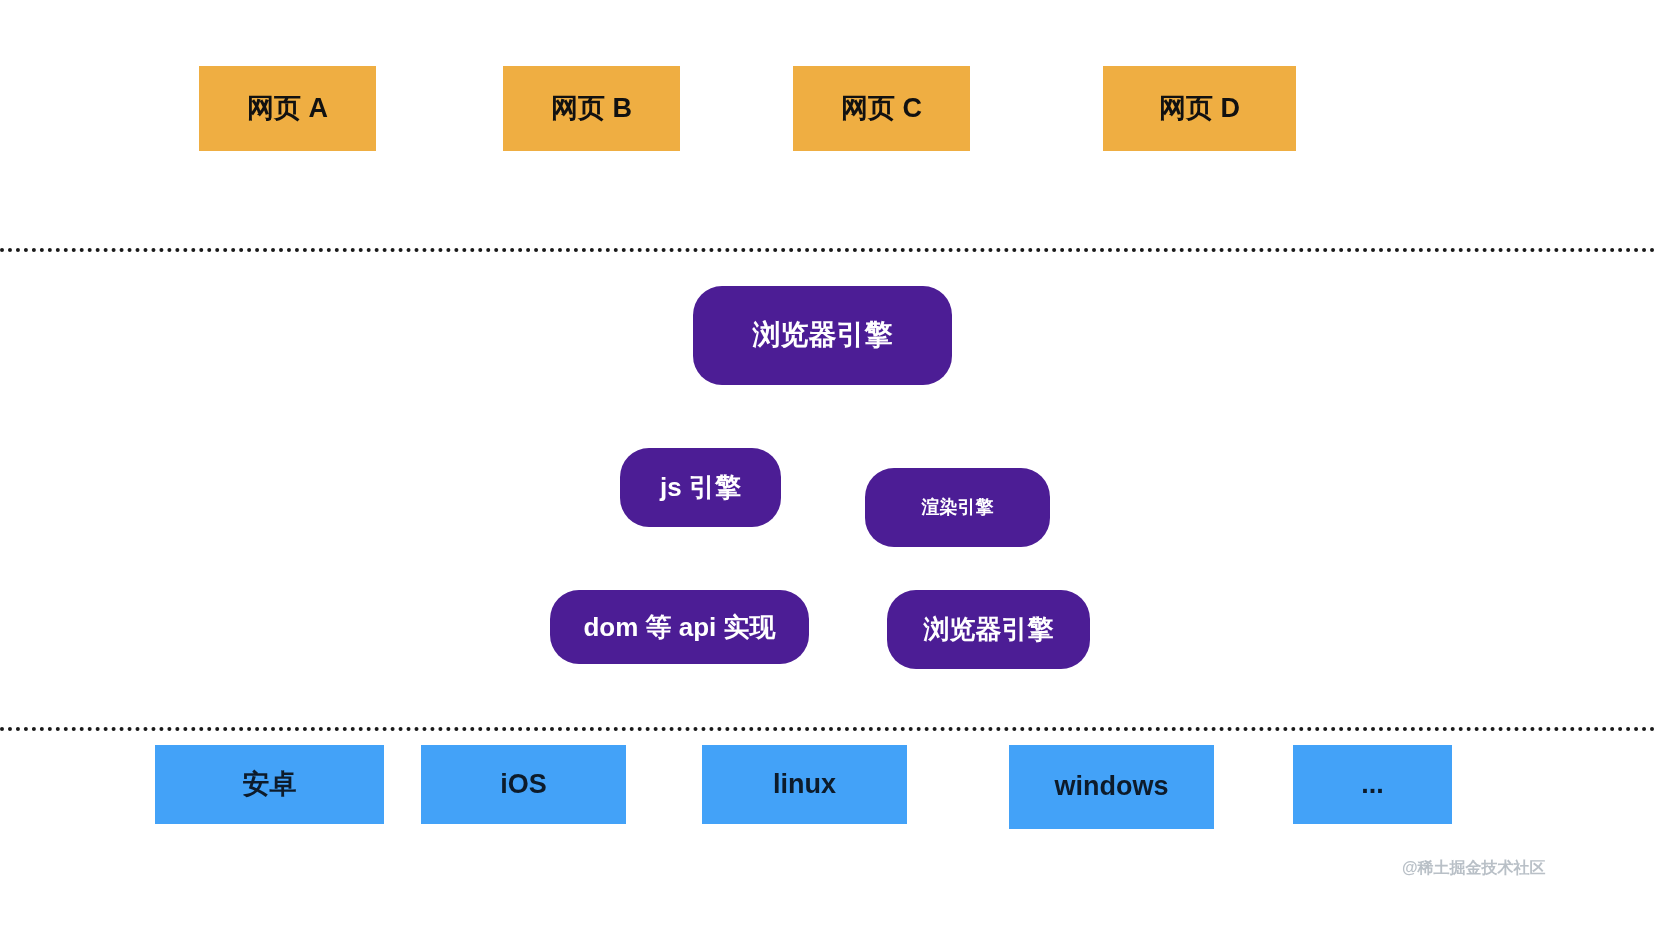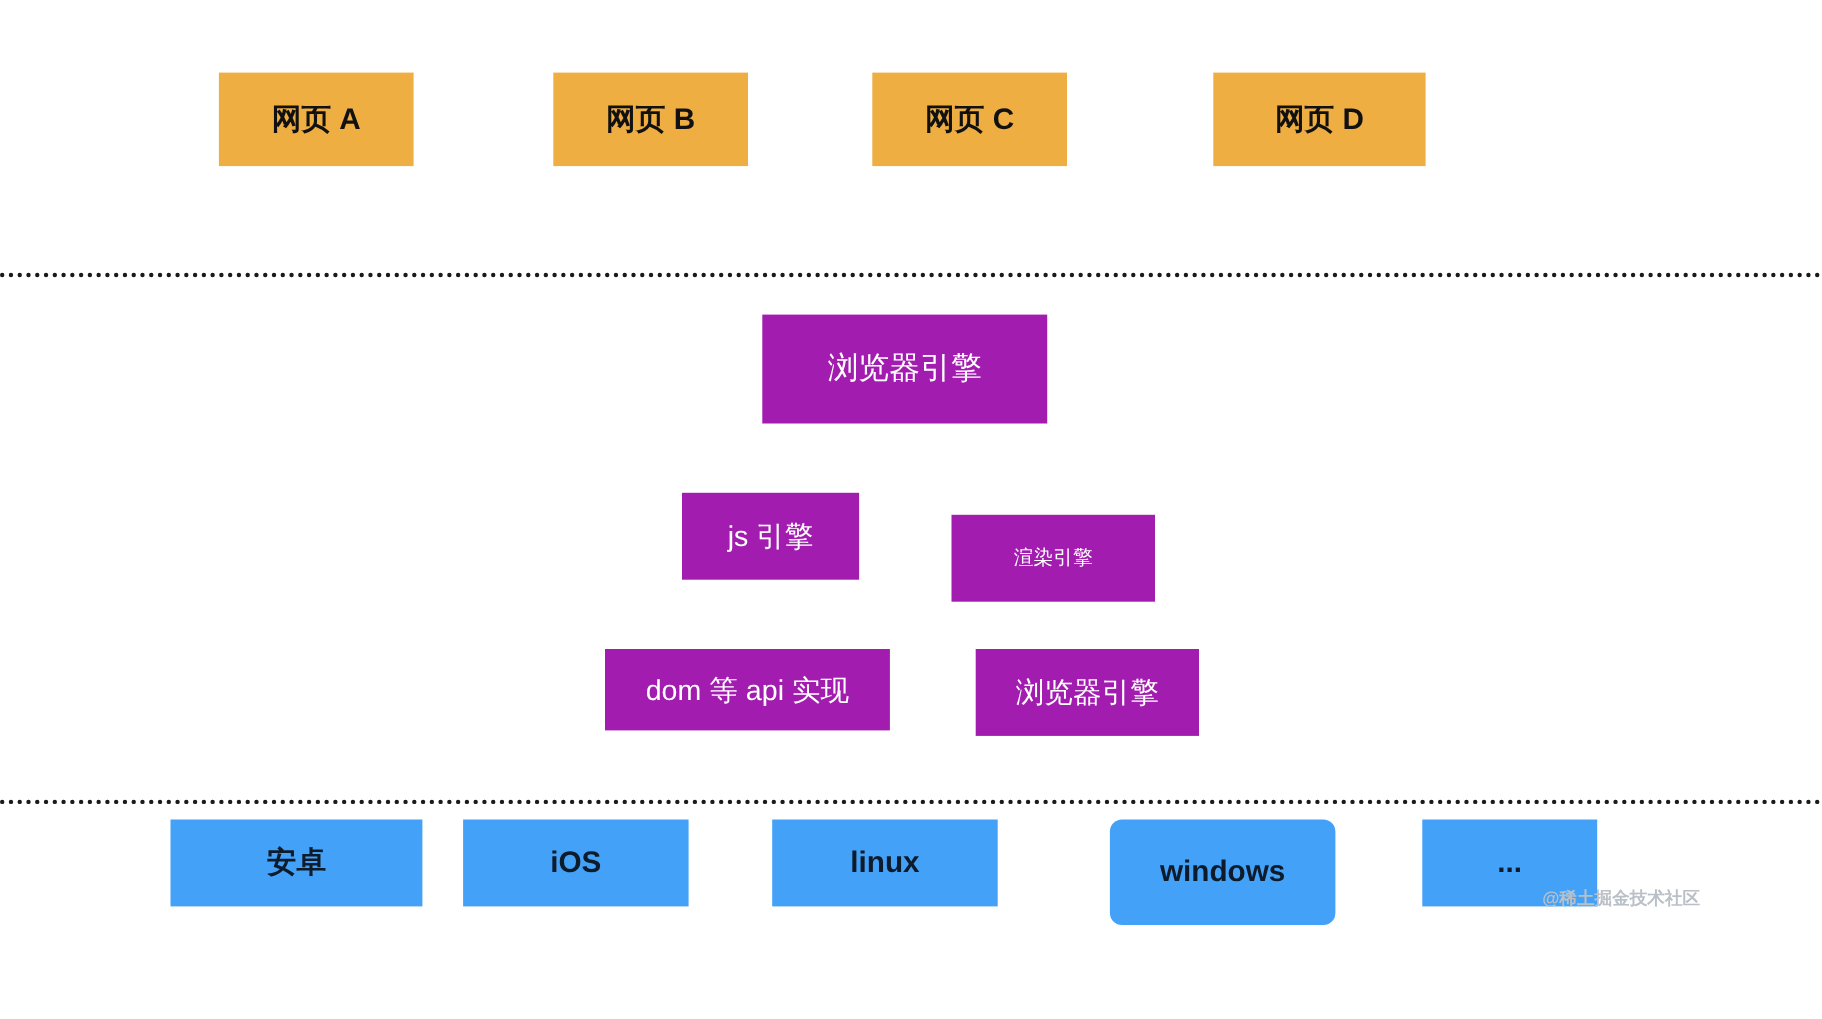--- a/index.html
+++ b/index.html
@@ -28,23 +28,24 @@
     line-height: 1.1;
     white-space: nowrap;
   }
   .box-page {
     background: #EFAE42;
     color: #111111;
     font-size: 27px;
     font-weight: 700;
   }
   .box-engine {
-    background: #a21caf;
+    background: #4c1d95;
     color: #ffffff;
-    font-weight: 400;
+    font-weight: 700;
+    border-radius: 29px;
   }
   .box-os {
     background: #43A2F8;
     color: #0d1b2a;
     font-size: 27px;
     font-weight: 700;
   }
   .divider {
     position: absolute;
     left: 0;
@@ -81,19 +82,19 @@
     <div class="box box-engine" style="left:502px;top:590px;width:259px;height:74px;font-size:26px;margin-left:48px;">dom 等 api 实现</div>
     <div class="box box-engine" style="left:887px;top:590px;width:203px;height:79px;font-size:26px;">浏览器引擎</div>
   </div>
 
   <div class="divider" style="top:727px;"></div>
 
   <div>
     <div class="box box-os" style="left:155px;top:745px;width:229px;height:79px;">安卓</div>
     <div class="box box-os" style="left:421px;top:745px;width:205px;height:79px;">iOS</div>
     <div class="box box-os" style="left:702px;top:745px;width:205px;height:79px;">linux</div>
-    <div class="box box-os" style="left:1009px;top:745px;width:205px;height:96px;border-radius:11px;">windows</div>
+    <div class="box box-os" style="left:1009px;top:745px;width:205px;height:84px;">windows</div>
     <div class="box box-os" style="left:1293px;top:745px;width:159px;height:79px;">...</div>
   </div>
 
-  <div class="watermark" style="left:1402px;top:807px;">@稀土掘金技术社区</div>
+  <div class="watermark" style="left:1402px;top:858px;">@稀土掘金技术社区</div>
 
 </div>
 
 </body></html>

